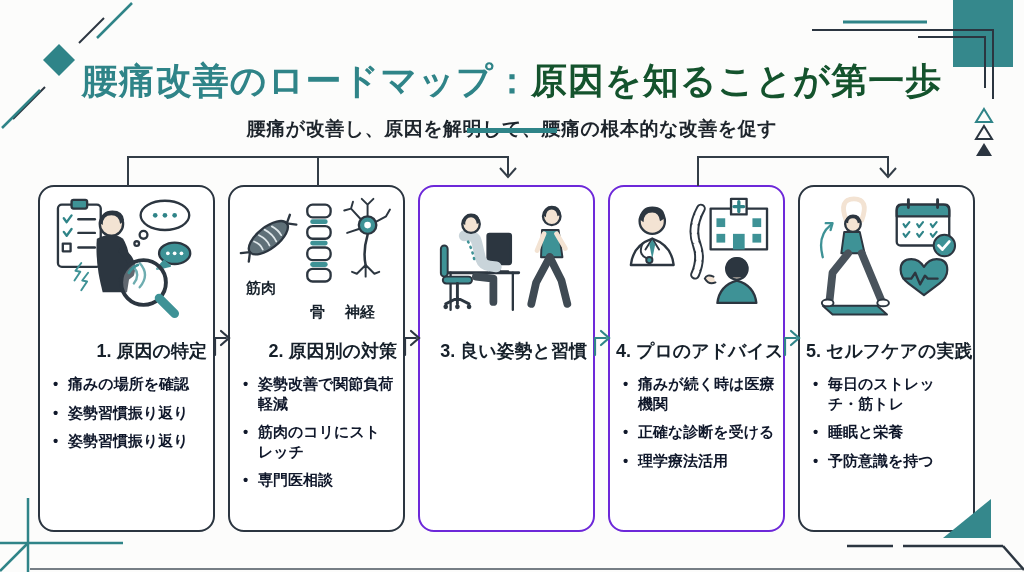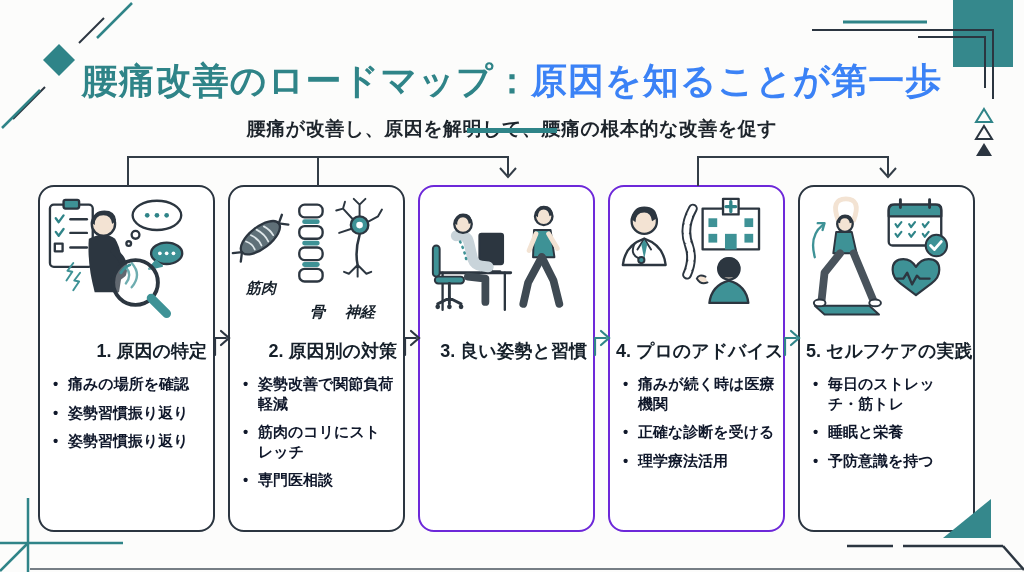--- a/index.html
+++ b/index.html
@@ -6,38 +6,38 @@
   #canvas{
     position:relative;width:1024px;height:572px;background:#fcfcfb;
     overflow:hidden;font-family:"Liberation Sans","DejaVu Sans",sans-serif;
   }
   
   .title{
     position:absolute;top:33px;left:0;width:1024px;text-align:center;
     font-size:36px;font-weight:900;letter-spacing:1px;white-space:nowrap;
   }
   .title .t-teal{color:#2f8488;}
-  .title .t-dark{color:#3b82f6;}
+  .title .t-dark{color:#14532d;}
   .subtitle{
     position:absolute;top:97px;left:0;width:1024px;text-align:center;
     font-size:19px;font-weight:700;color:#1d242b;letter-spacing:.5px;
   }
   .subtitle-underline{
     position:absolute;top:128px;left:467px;width:90px;height:5px;background:#2f8488;
   }
   
   .card{
     position:absolute;top:185px;height:347px;width:177px;background:#fff;
     border-radius:16px;box-sizing:border-box;
   }
   .card.dark{border:2.5px solid #2b3540;}
   .card.teal{border:2px solid #6d28d9;}
   .card-1{left:38px;} .card-2{left:228px;} .card-3{left:418px;}
   .card-4{left:608px;} .card-5{left:798px;}
-  .illus{position:relative;height:146px;display:flex;justify-content:flex-start;align-items:flex-start;font-style:italic;}
+  .illus{position:relative;height:146px;display:flex;justify-content:center;align-items:flex-start;}
   .illus svg{width:158px;height:142px;margin-top:6px;}
   .card h2{
     margin:6px 6px 0;text-align:right;font-size:18px;font-weight:800;color:#16202a;
     white-space:nowrap;
   }
   .card ul{list-style:none;margin:11px 0 0;padding:0 8px 0 13px;}
   .card li{
     position:relative;padding-left:15px;font-size:15px;font-weight:700;
     line-height:1.3;margin-bottom:9px;color:#0f172a;
   }

